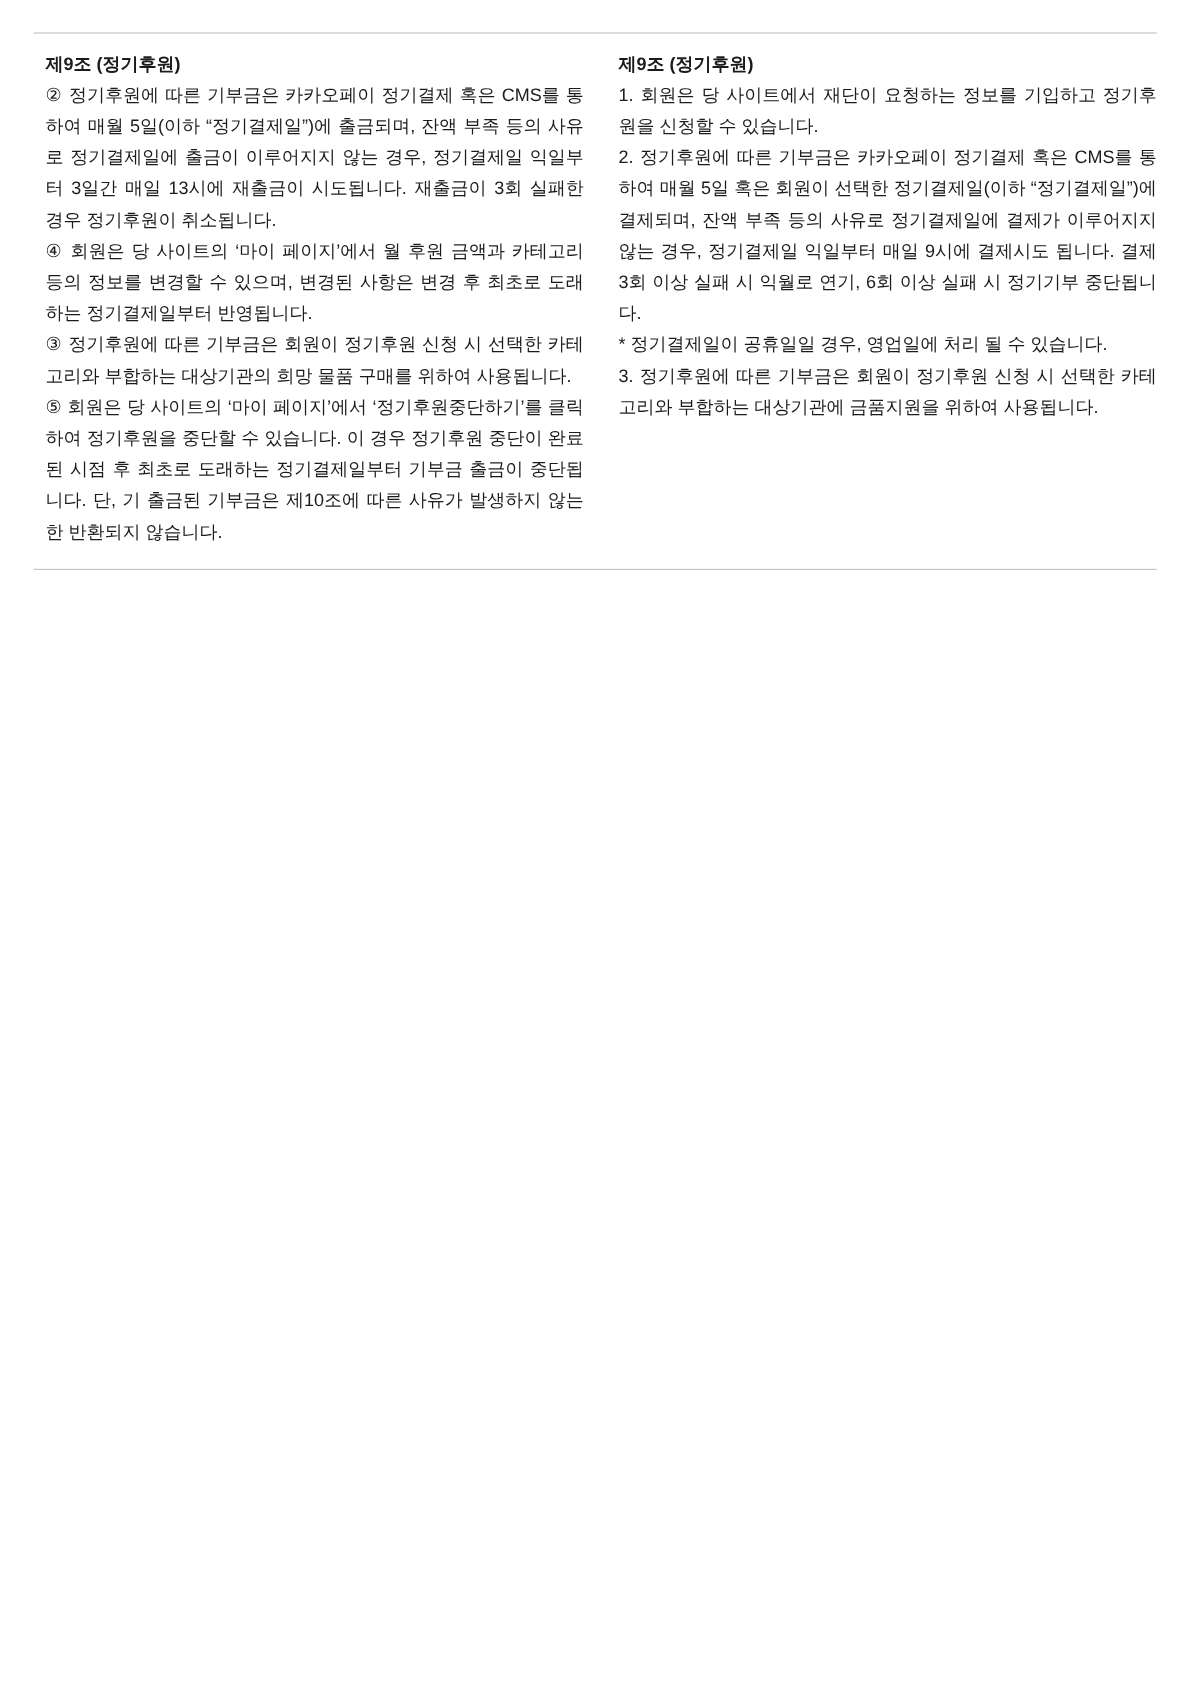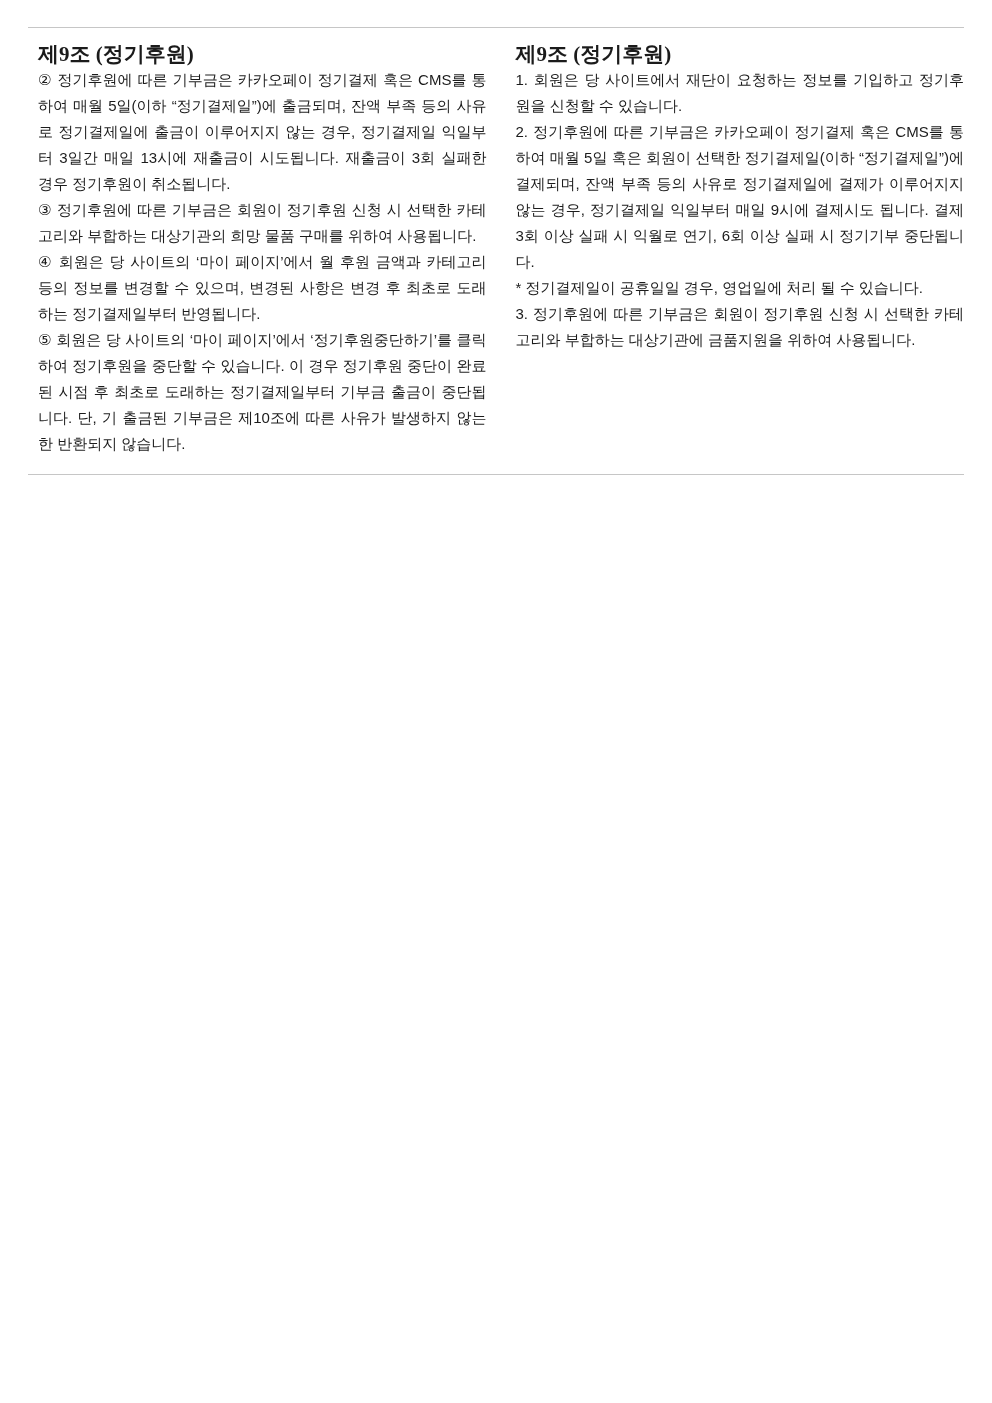--- a/index.html
+++ b/index.html
@@ -28,43 +28,42 @@
   }
   .column {
     flex: 1 1 0;
     min-width: 0;
     padding-left: 10px;
     color: #1b1b1b;
     font-size: 15px;
     line-height: 26px;
   }
   .col-title {
-    font-size: 21px;
+    font-size: 15px;
     font-weight: bold;
     line-height: 26px;
-    font-family: Liberation Serif, serif;
   }
   .column p {
     text-align: justify;
     word-break: normal;
   }
 </style>
 </head>
 <body>
 
 <div class="page">
   <div class="content-wrap">
     <div class="divider"></div>
     <div class="columns">
 
       <div class="column">
         <p class="col-title">제9조 (정기후원)</p>
         <p>② 정기후원에 따른 기부금은 카카오페이 정기결제 혹은 CMS를 통하여 매월 5일(이하 “정기결제일”)에 출금되며, 잔액 부족 등의 사유로 정기결제일에 출금이 이루어지지 않는 경우, 정기결제일 익일부터 3일간 매일 13시에 재출금이 시도됩니다. 재출금이 3회 실패한 경우 정기후원이 취소됩니다.</p>
+        <p>④ 회원은 당 사이트의 ‘마이 페이지’에서 월 후원 금액과 카테고리 등의 정보를 변경할 수 있으며, 변경된 사항은 변경 후 최초로 도래하는 정기결제일부터 반영됩니다.</p>
         <p>③ 정기후원에 따른 기부금은 회원이 정기후원 신청 시 선택한 카테고리와 부합하는 대상기관의 희망 물품 구매를 위하여 사용됩니다.</p>
-        <p>④ 회원은 당 사이트의 ‘마이 페이지’에서 월 후원 금액과 카테고리 등의 정보를 변경할 수 있으며, 변경된 사항은 변경 후 최초로 도래하는 정기결제일부터 반영됩니다.</p>
         <p>⑤ 회원은 당 사이트의 ‘마이 페이지’에서 ‘정기후원중단하기’를 클릭하여 정기후원을 중단할 수 있습니다. 이 경우 정기후원 중단이 완료된 시점 후 최초로 도래하는 정기결제일부터 기부금 출금이 중단됩니다. 단, 기 출금된 기부금은 제10조에 따른 사유가 발생하지 않는 한 반환되지 않습니다.</p>
       </div>
 
       <div class="column">
         <p class="col-title">제9조 (정기후원)</p>
         <p>1. 회원은 당 사이트에서 재단이 요청하는 정보를 기입하고 정기후원을 신청할 수 있습니다.</p>
         <p>2. 정기후원에 따른 기부금은 카카오페이 정기결제 혹은 CMS를 통하여 매월 5일 혹은 회원이 선택한 정기결제일(이하 “정기결제일”)에 결제되며, 잔액 부족 등의 사유로 정기결제일에 결제가 이루어지지 않는 경우, 정기결제일 익일부터 매일 9시에 결제시도 됩니다. 결제 3회 이상 실패 시 익월로 연기, 6회 이상 실패 시 정기기부 중단됩니다.</p>
         <p>* 정기결제일이 공휴일일 경우, 영업일에 처리 될 수 있습니다.</p>
         <p>3. 정기후원에 따른 기부금은 회원이 정기후원 신청 시 선택한 카테고리와 부합하는 대상기관에 금품지원을 위하여 사용됩니다.</p>
       </div>

